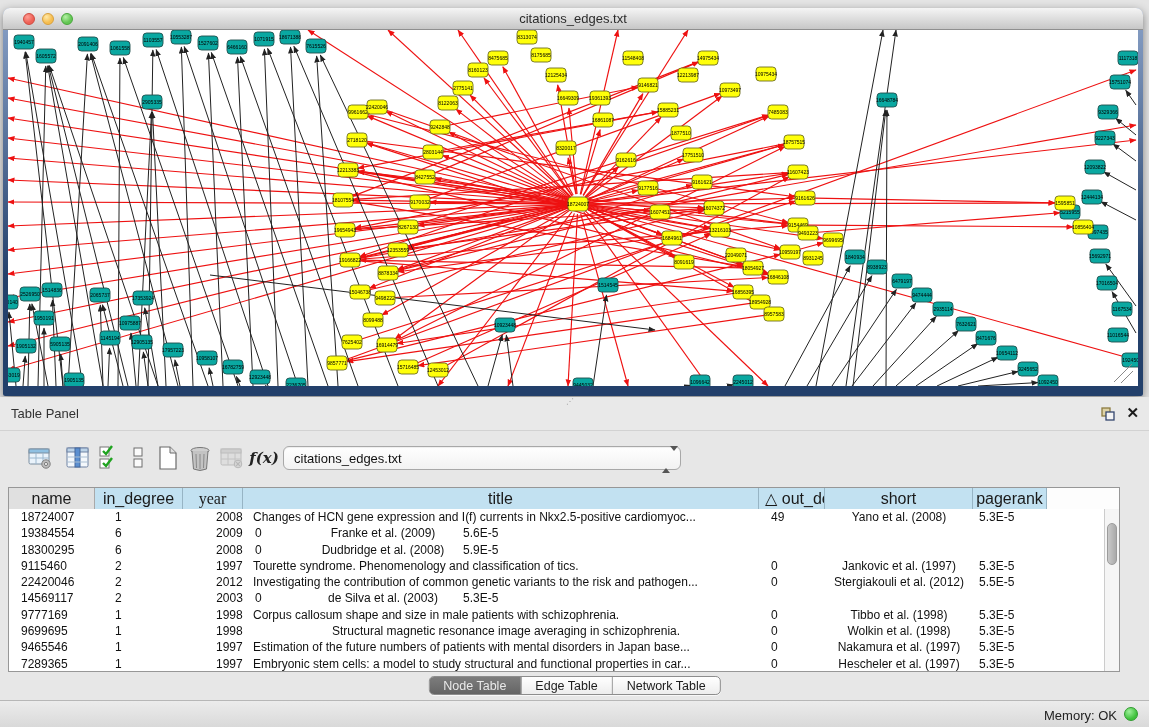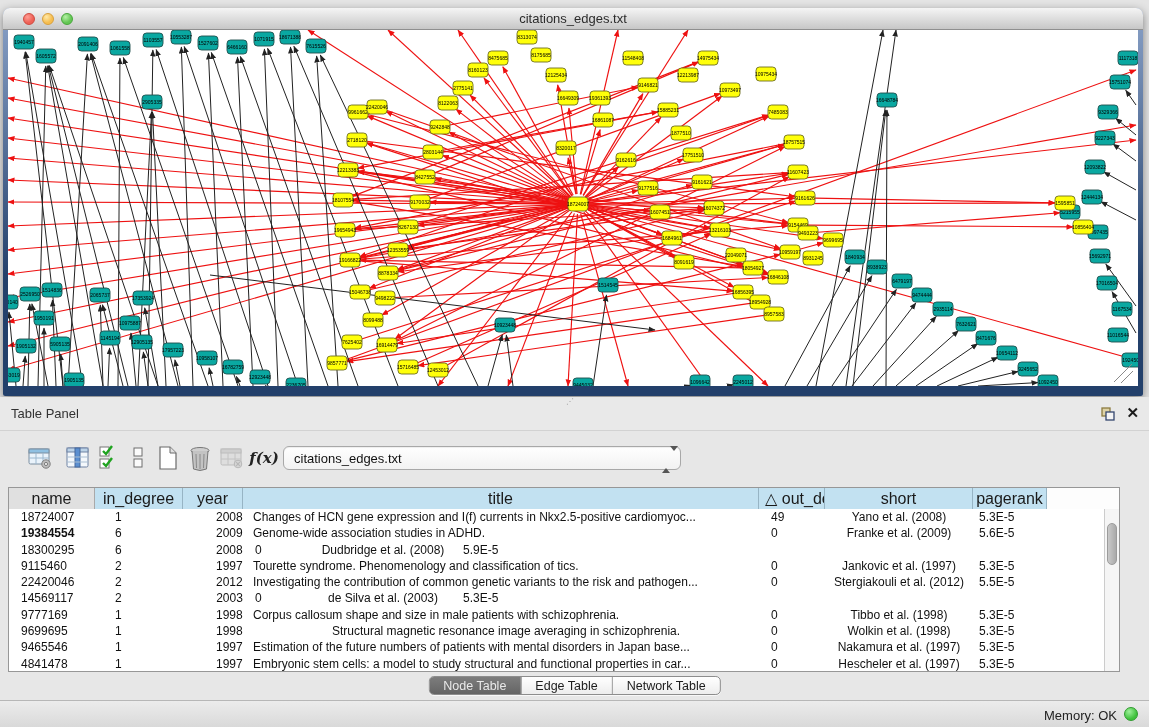--- a/index.html
+++ b/index.html
@@ -872,42 +872,41 @@
       <span id="combo-stepper">
         <span class="tri-up"></span><span class="tri-dn"></span>
       </span>
     </div>
   </div>
 
   <div id="table-wrap">
     <div id="thead">
         <div class="th grey" style="width: 86px;">name</div>
         <div class="th" style="width: 88px;">in_degree</div>
-        <div class="th" style="width: 60px;">year</div>
+        <div class="th" style="width: 60px; font-family: Liberation Serif, serif;">year</div>
         <div class="th" style="width: 516px;">title</div>
         <div class="th left" style="width: 66px;">△ out_de...</div>
         <div class="th" style="width: 148px;">short</div>
         <div class="th" style="width: 74px;">pagerank</div>
         <div class="th fill"></div>
       </div>
     <div id="tbody">
         <div class="tr">
           <div class="td" style="width: 86px; text-align: left; padding-left: 12px;">18724007</div>
           <div class="td" style="width: 88px; text-align: left; padding-left: 20px;">1</div>
           <div class="td" style="width: 60px; text-align: left; padding-left: 33px;">2008</div>
           <div class="td" style="width: 516px; text-align: left; padding-left: 10px;">Changes of HCN gene expression and I(f) currents in Nkx2.5-positive cardiomyoc...</div>
           <div class="td" style="width: 66px; text-align: left; padding-left: 12px;">49</div>
           <div class="td" style="width: 148px; text-align: center;">Yano et al. (2008)</div>
           <div class="td" style="width: 74px; text-align: left; padding-left: 6px;">5.3E-5</div>
         </div>
         <div class="tr">
-          <div class="td" style="width: 86px; text-align: left; padding-left: 12px; font-weight: bold;">19384554</div>
+          <div class="td" style="width: 86px; text-align: left; padding-left: 12px;">19384554</div>
           <div class="td" style="width: 88px; text-align: left; padding-left: 20px;">6</div>
           <div class="td" style="width: 60px; text-align: left; padding-left: 33px;">2009</div>
-          <div class="td" style="width: 516px; text-align: left; padding-left: 10px;">Genome-wide association studies in ADHD.</div>
           <div class="td" style="width: 66px; text-align: left; padding-left: 12px;">0</div>
           <div class="td" style="width: 148px; text-align: center;">Franke et al. (2009)</div>
           <div class="td" style="width: 74px; text-align: left; padding-left: 6px;">5.6E-5</div>
         </div>
         <div class="tr">
           <div class="td" style="width: 86px; text-align: left; padding-left: 12px;">18300295</div>
           <div class="td" style="width: 88px; text-align: left; padding-left: 20px;">6</div>
           <div class="td" style="width: 60px; text-align: left; padding-left: 33px;">2008</div>
           <div class="td" style="width: 66px; text-align: left; padding-left: 12px;">0</div>
           <div class="td" style="width: 148px; text-align: center;">Dudbridge et al. (2008)</div>
@@ -960,21 +959,21 @@
         <div class="tr">
           <div class="td" style="width: 86px; text-align: left; padding-left: 12px;">9465546</div>
           <div class="td" style="width: 88px; text-align: left; padding-left: 20px;">1</div>
           <div class="td" style="width: 60px; text-align: left; padding-left: 33px;">1997</div>
           <div class="td" style="width: 516px; text-align: left; padding-left: 10px;">Estimation of the future numbers of patients with mental disorders in Japan base...</div>
           <div class="td" style="width: 66px; text-align: left; padding-left: 12px;">0</div>
           <div class="td" style="width: 148px; text-align: center;">Nakamura et al. (1997)</div>
           <div class="td" style="width: 74px; text-align: left; padding-left: 6px;">5.3E-5</div>
         </div>
         <div class="tr">
-          <div class="td" style="width: 86px; text-align: left; padding-left: 12px;">4841478</div>
+          <div class="td" style="width: 86px; text-align: left; padding-left: 12px;">7289365</div>
           <div class="td" style="width: 88px; text-align: left; padding-left: 20px;">1</div>
           <div class="td" style="width: 60px; text-align: left; padding-left: 33px;">1997</div>
           <div class="td" style="width: 516px; text-align: left; padding-left: 10px;">Embryonic stem cells: a model to study structural and functional properties in car...</div>
           <div class="td" style="width: 66px; text-align: left; padding-left: 12px;">0</div>
           <div class="td" style="width: 148px; text-align: center;">Hescheler et al. (1997)</div>
           <div class="td" style="width: 74px; text-align: left; padding-left: 6px;">5.3E-5</div>
         </div>
       </div>
     <div id="vscroll">
       <div id="vthumb"></div>

